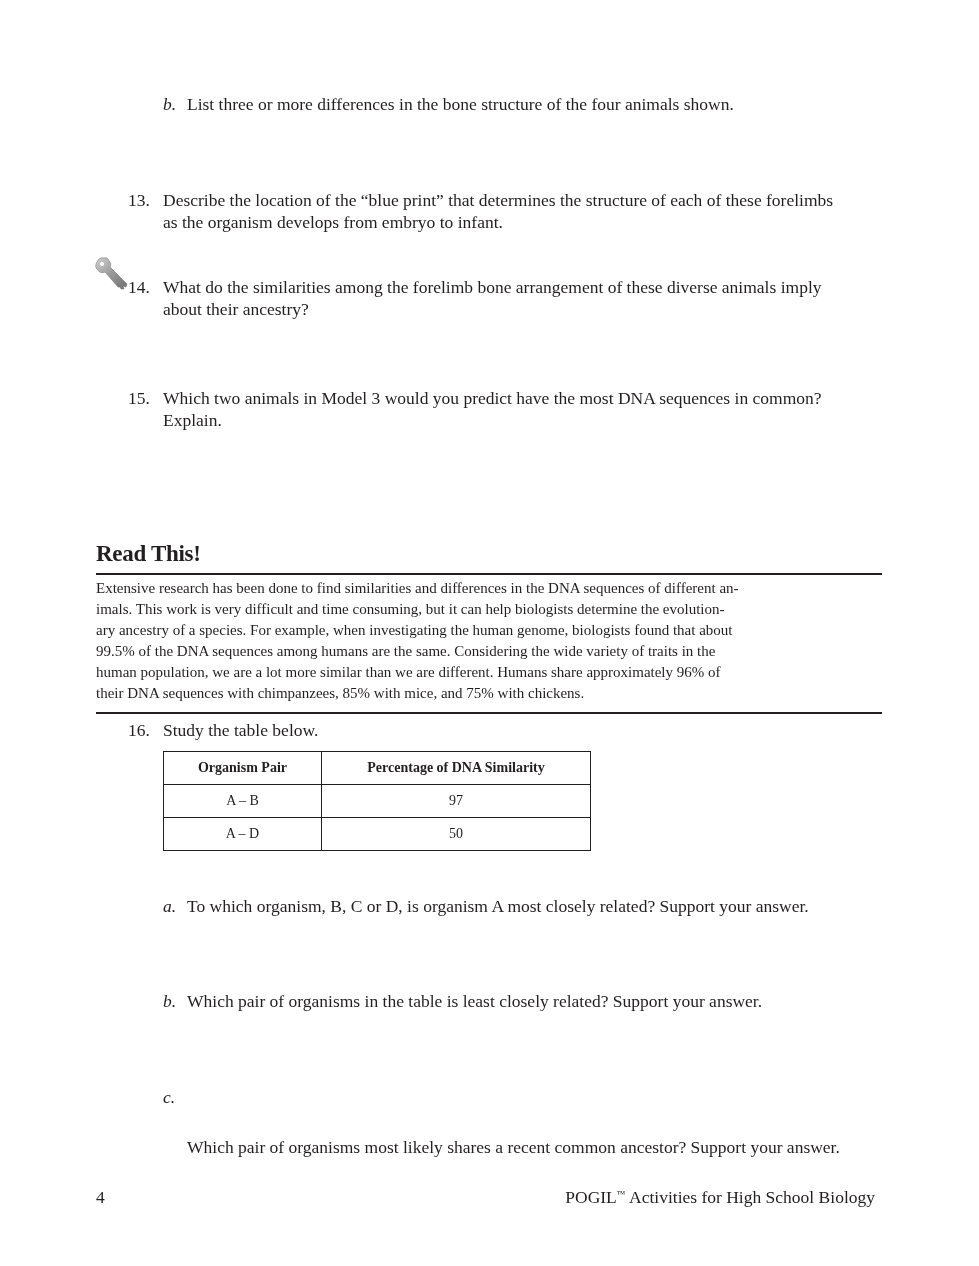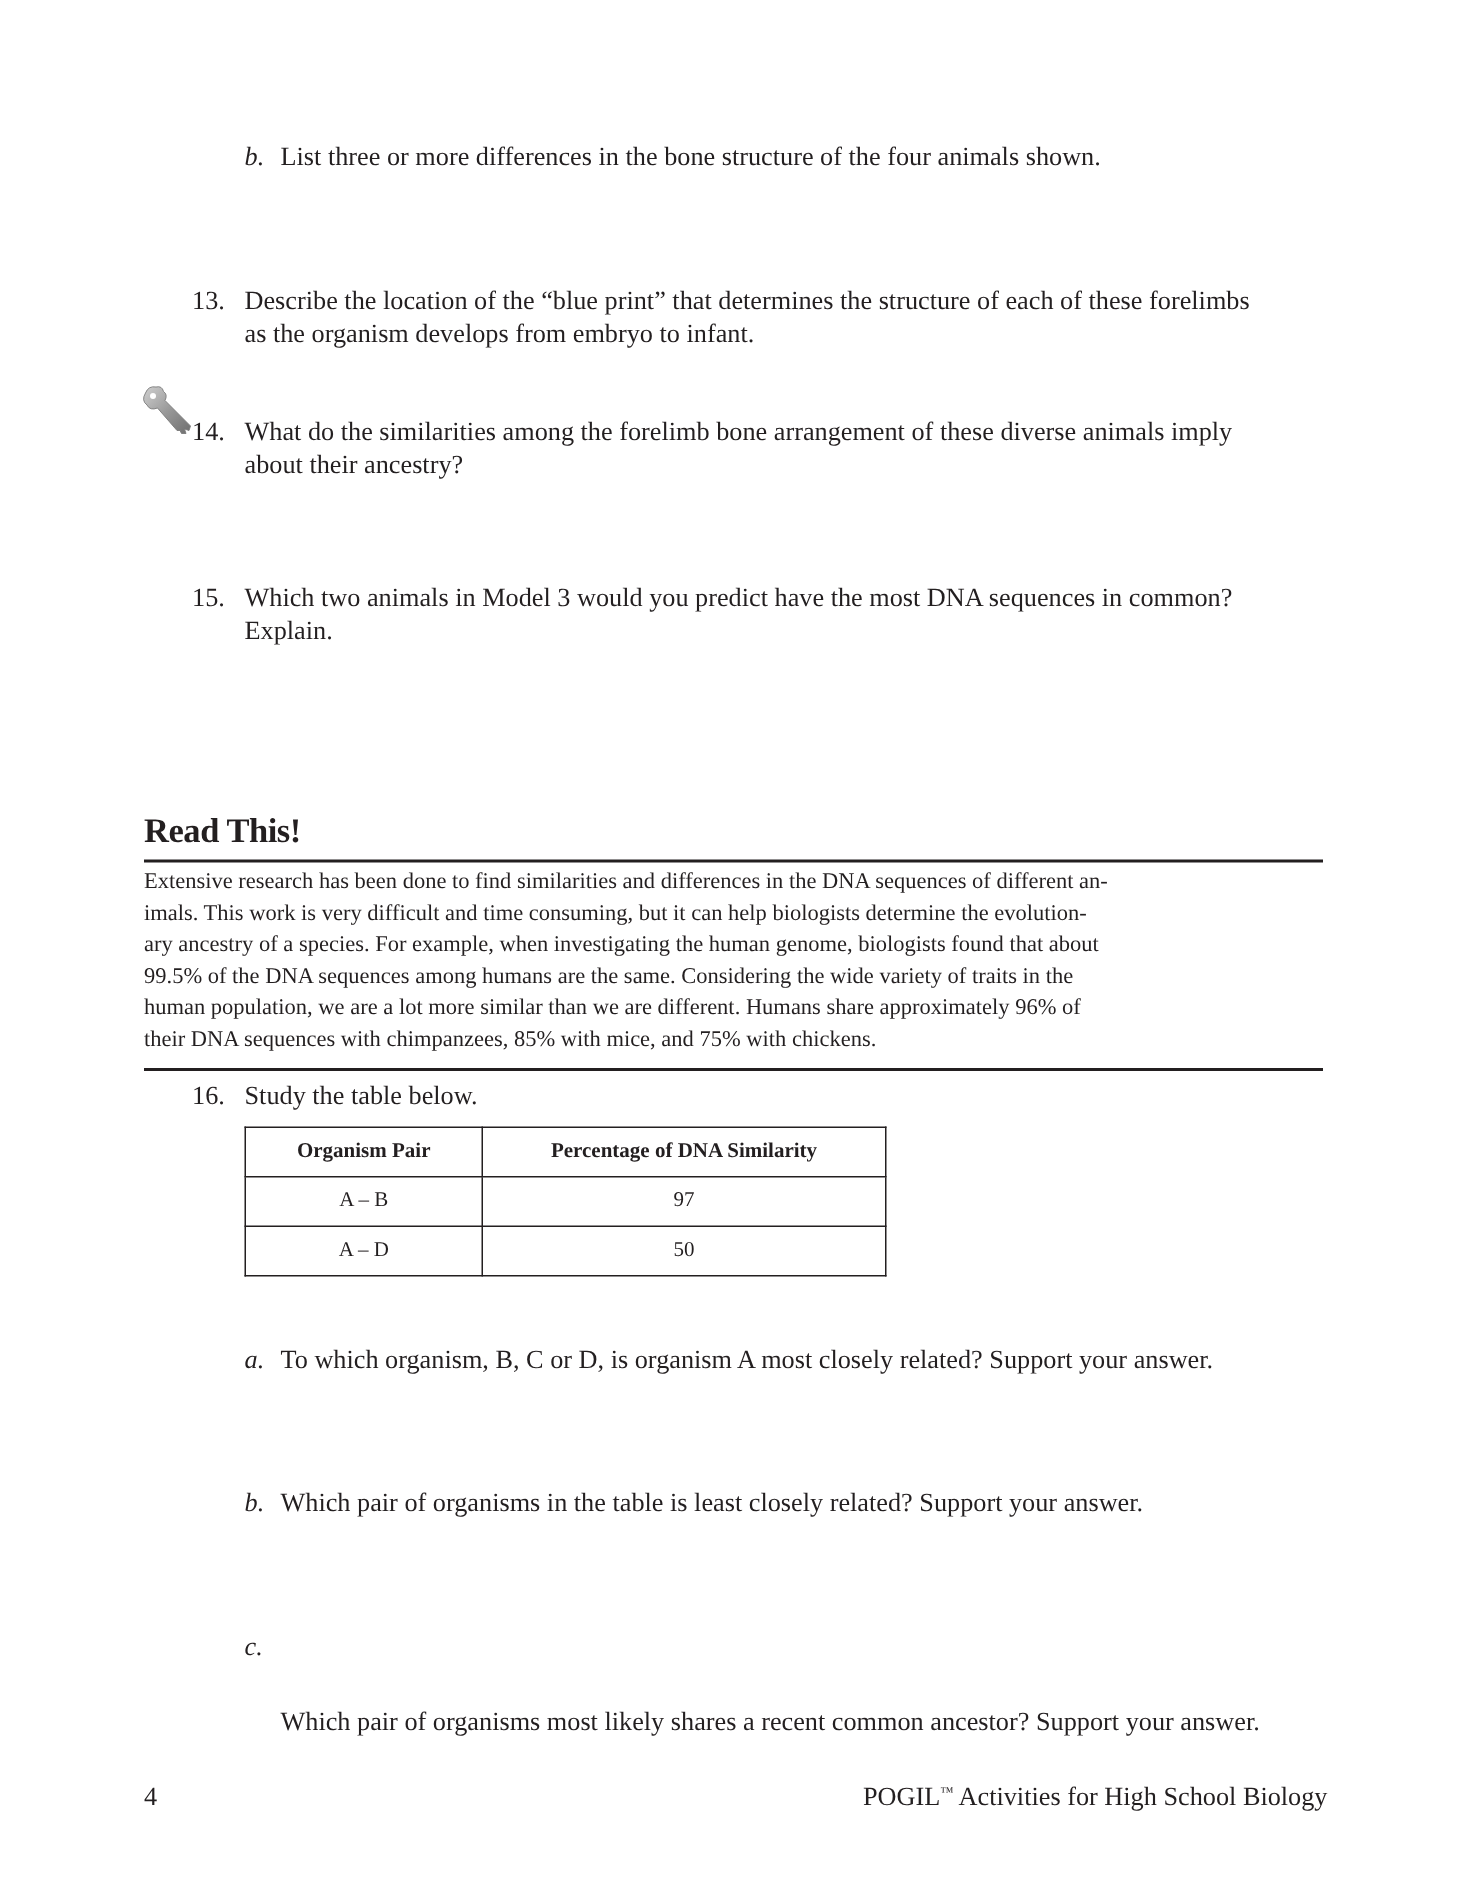--- a/index.html
+++ b/index.html
@@ -118,14 +118,14 @@
     <span class="text sub-body" style="top:990px;text-align:center;">Which pair of organisms in the table is least closely related? Support your answer.</span>
   </div>
   <div>
     <span class="text sub-letter abs" style="top:1086px;">c.</span>
     <span class="text sub-body" style="top:1136px;">Which pair of organisms most likely shares a recent common ancestor? Support your answer.</span>
   </div>
 </div>
 
 <div>
   <span class="footer" style="left:96px;">4</span>
-  <span class="footer" style="right:94px;"><span>POGIL</span><span class="tm">™</span><span> Activities for High School Biology</span></span>
+  <span class="footer" style="right:104px;"><span>POGIL</span><span class="tm">™</span><span> Activities for High School Biology</span></span>
 </div>
 
 </body></html>

